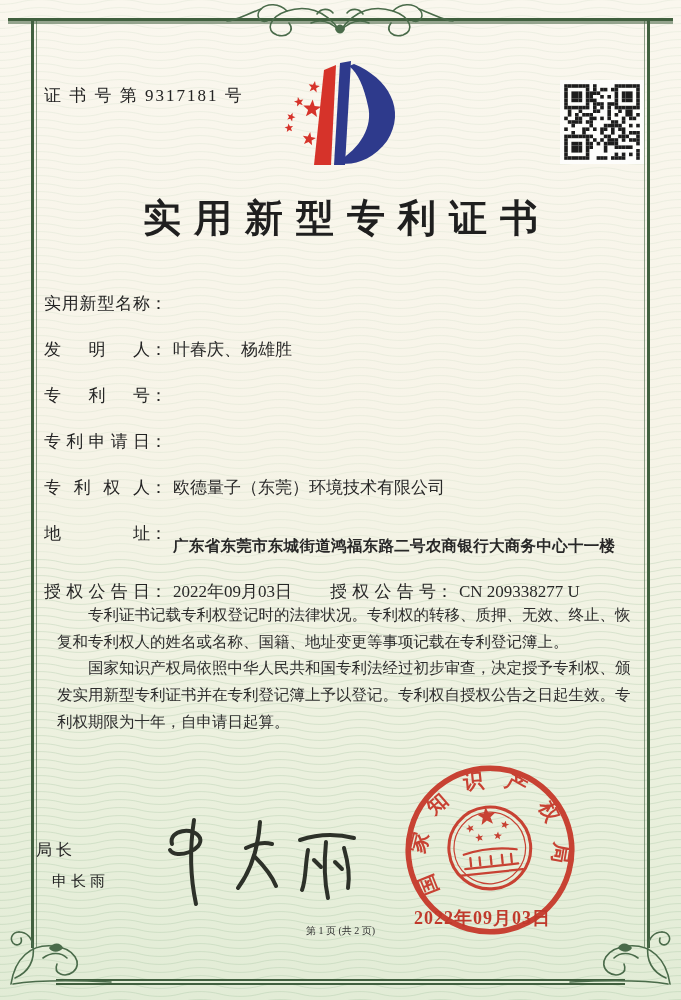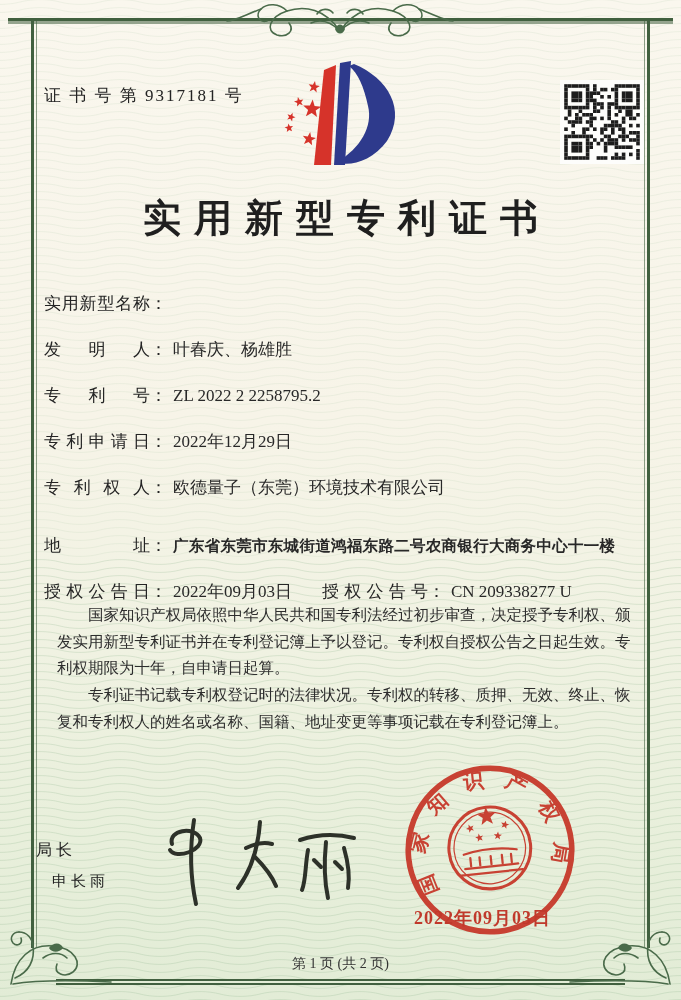--- a/index.html
+++ b/index.html
@@ -22,40 +22,40 @@
   .corner.br{right:3px;top:926px;transform:scaleX(-1);}
 
   .cert-no{position:absolute;left:44px;top:84px;font-size:17px;letter-spacing:2px;color:#232323;}
   .logo{position:absolute;left:268px;top:56px;}
   .qr{position:absolute;left:560px;top:80px;background:#fdfdfb;padding:2px;}
 
   .title{position:absolute;left:0;right:0;top:193px;text-align:center;font-size:38px;font-weight:700;
          letter-spacing:13px;text-indent:13px;color:#1f1f1f;}
 
   .fields{position:absolute;left:44px;right:30px;top:291px;font-size:17px;}
-  .frow{display:flex;align-items:flex-end;line-height:25px;margin-bottom:21px;white-space:nowrap;}
+  .frow{display:flex;align-items:flex-start;line-height:25px;margin-bottom:21px;white-space:nowrap;}
   .flabel{display:inline-block;width:106px;text-align:justify;text-align-last:justify;color:#242424;}
   .fcolon{margin-right:6px;color:#242424;}
   .fvalue{color:#282828;}
   .fvalue.heavy{font-family:"Liberation Sans","DejaVu Sans",sans-serif;font-weight:700;font-size:15.5px;letter-spacing:.3px;margin-top:12px;}
-  .pair2{margin-left:30px;display:flex;align-items:baseline;}
+  .pair2{margin-left:38px;display:flex;align-items:baseline;}
 
   .paras{position:absolute;left:57px;right:40px;top:602px;font-size:15.5px;line-height:1.72;color:#2d2d2d;}
   .paras p{margin:0;text-indent:2em;}
 
   .sig-title{position:absolute;left:36px;top:840px;font-size:16px;letter-spacing:4px;color:#222;
              font-family:"Liberation Sans","DejaVu Sans",sans-serif;}
   .sig-name{position:absolute;left:52px;top:872px;font-size:15px;letter-spacing:4px;color:#222;
             font-family:Liberation Mono, monospace;}
   .sig-hand{position:absolute;left:142px;top:810px;}
 
   .seal{position:absolute;left:398px;top:758px;opacity:.93;transform:rotate(-6deg);}
   .seal-date{position:absolute;left:414px;top:906px;font-size:18px;font-weight:700;color:#c0392b;letter-spacing:1px;}
 
-  .footer{position:absolute;left:0;right:0;top:955px;text-align:center;font-size:14px;color:#333;}
+  .footer{position:absolute;left:0;right:0;top:924px;text-align:center;font-size:10px;color:#333;}
 </style>
 </head>
 <body>
 
 <div class="page">
 
   <svg class="waves" id="waves" viewBox="0 0 681 1000">
       <path d="M-20 2 c 12 3.2, 28 3.2, 40 0 c 12 -3.2, 28 -3.2, 40 0 c 12 3.2, 28 3.2, 40 0 c 12 -3.2, 28 -3.2, 40 0 c 12 3.2, 28 3.2, 40 0 c 12 -3.2, 28 -3.2, 40 0 c 12 3.2, 28 3.2, 40 0 c 12 -3.2, 28 -3.2, 40 0 c 12 3.2, 28 3.2, 40 0 c 12 -3.2, 28 -3.2, 40 0 c 12 3.2, 28 3.2, 40 0 c 12 -3.2, 28 -3.2, 40 0 c 12 3.2, 28 3.2, 40 0 c 12 -3.2, 28 -3.2, 40 0 c 12 3.2, 28 3.2, 40 0 c 12 -3.2, 28 -3.2, 40 0 c 12 3.2, 28 3.2, 40 0 c 12 -3.2, 28 -3.2, 40 0" fill="none" stroke="#8fb68c" stroke-width="0.8" opacity="0.16"></path>
       <path d="M-20 10 c 12 3.2, 28 3.2, 40 0 c 12 -3.2, 28 -3.2, 40 0 c 12 3.2, 28 3.2, 40 0 c 12 -3.2, 28 -3.2, 40 0 c 12 3.2, 28 3.2, 40 0 c 12 -3.2, 28 -3.2, 40 0 c 12 3.2, 28 3.2, 40 0 c 12 -3.2, 28 -3.2, 40 0 c 12 3.2, 28 3.2, 40 0 c 12 -3.2, 28 -3.2, 40 0 c 12 3.2, 28 3.2, 40 0 c 12 -3.2, 28 -3.2, 40 0 c 12 3.2, 28 3.2, 40 0 c 12 -3.2, 28 -3.2, 40 0 c 12 3.2, 28 3.2, 40 0 c 12 -3.2, 28 -3.2, 40 0 c 12 3.2, 28 3.2, 40 0 c 12 -3.2, 28 -3.2, 40 0" fill="none" stroke="#8fb68c" stroke-width="0.8" opacity="0.16"></path>
       <path d="M-20 18 c 12 3.2, 28 3.2, 40 0 c 12 -3.2, 28 -3.2, 40 0 c 12 3.2, 28 3.2, 40 0 c 12 -3.2, 28 -3.2, 40 0 c 12 3.2, 28 3.2, 40 0 c 12 -3.2, 28 -3.2, 40 0 c 12 3.2, 28 3.2, 40 0 c 12 -3.2, 28 -3.2, 40 0 c 12 3.2, 28 3.2, 40 0 c 12 -3.2, 28 -3.2, 40 0 c 12 3.2, 28 3.2, 40 0 c 12 -3.2, 28 -3.2, 40 0 c 12 3.2, 28 3.2, 40 0 c 12 -3.2, 28 -3.2, 40 0 c 12 3.2, 28 3.2, 40 0 c 12 -3.2, 28 -3.2, 40 0 c 12 3.2, 28 3.2, 40 0 c 12 -3.2, 28 -3.2, 40 0" fill="none" stroke="#8fb68c" stroke-width="0.8" opacity="0.16"></path>
@@ -481,26 +481,24 @@
         <span class="fcolon">：</span>
     </div>
     <div class="frow">
       <span class="flabel">发明人</span>
         <span class="fcolon">：</span>
       <span class="fvalue">叶春庆、杨雄胜</span>
     </div>
     <div class="frow">
       <span class="flabel">专利号</span>
         <span class="fcolon">：</span>
-      <span class="fvalue">ZL 2022 2 2258795.2</span>
     </div>
     <div class="frow">
       <span class="flabel">专利申请日</span>
         <span class="fcolon">：</span>
-      <span class="fvalue">2022年12月29日</span>
     </div>
     <div class="frow">
       <span class="flabel">专利权人</span>
         <span class="fcolon">：</span>
       <span class="fvalue">欧德量子（东莞）环境技术有限公司</span>
     </div>
     <div class="frow">
       <span class="flabel">地址</span>
         <span class="fcolon">：</span>
       <span class="fvalue heavy">广东省东莞市东城街道鸿福东路二号农商银行大商务中心十一楼</span>
@@ -511,22 +509,22 @@
       <span class="fvalue">2022年09月03日</span>
       <span class="pair2">
         <span class="flabel">授权公告号</span>
           <span class="fcolon">：</span>
         <span class="fvalue">CN 209338277 U</span>
       </span>
     </div>
   </div>
 
   <div class="paras">
+    <p>专利证书记载专利权登记时的法律状况。专利权的转移、质押、无效、终止、恢复和专利权人的姓名或名称、国籍、地址变更等事项记载在专利登记簿上。</p>
     <p>国家知识产权局依照中华人民共和国专利法经过初步审查，决定授予专利权、颁发实用新型专利证书并在专利登记簿上予以登记。专利权自授权公告之日起生效。专利权期限为十年，自申请日起算。</p>
-    <p>专利证书记载专利权登记时的法律状况。专利权的转移、质押、无效、终止、恢复和专利权人的姓名或名称、国籍、地址变更等事项记载在专利登记簿上。</p>
   </div>
 
   <div class="sig-title">局长</div>
   <div class="sig-name">申长雨</div>
   <svg class="sig-hand" width="240" height="100" viewBox="0 0 240 100">
     <g stroke="#2d3129" fill="none" stroke-width="4" stroke-linecap="round" stroke-linejoin="round">
       <path d="M52,10 C48,36 48,66 54,94"></path>
       <path d="M30,34 C26,20 52,16 58,28 C62,40 34,50 28,40"></path>
       <path d="M104,38 C112,34 122,32 130,34"></path>
       <path d="M118,12 C116,40 108,62 96,78"></path>

